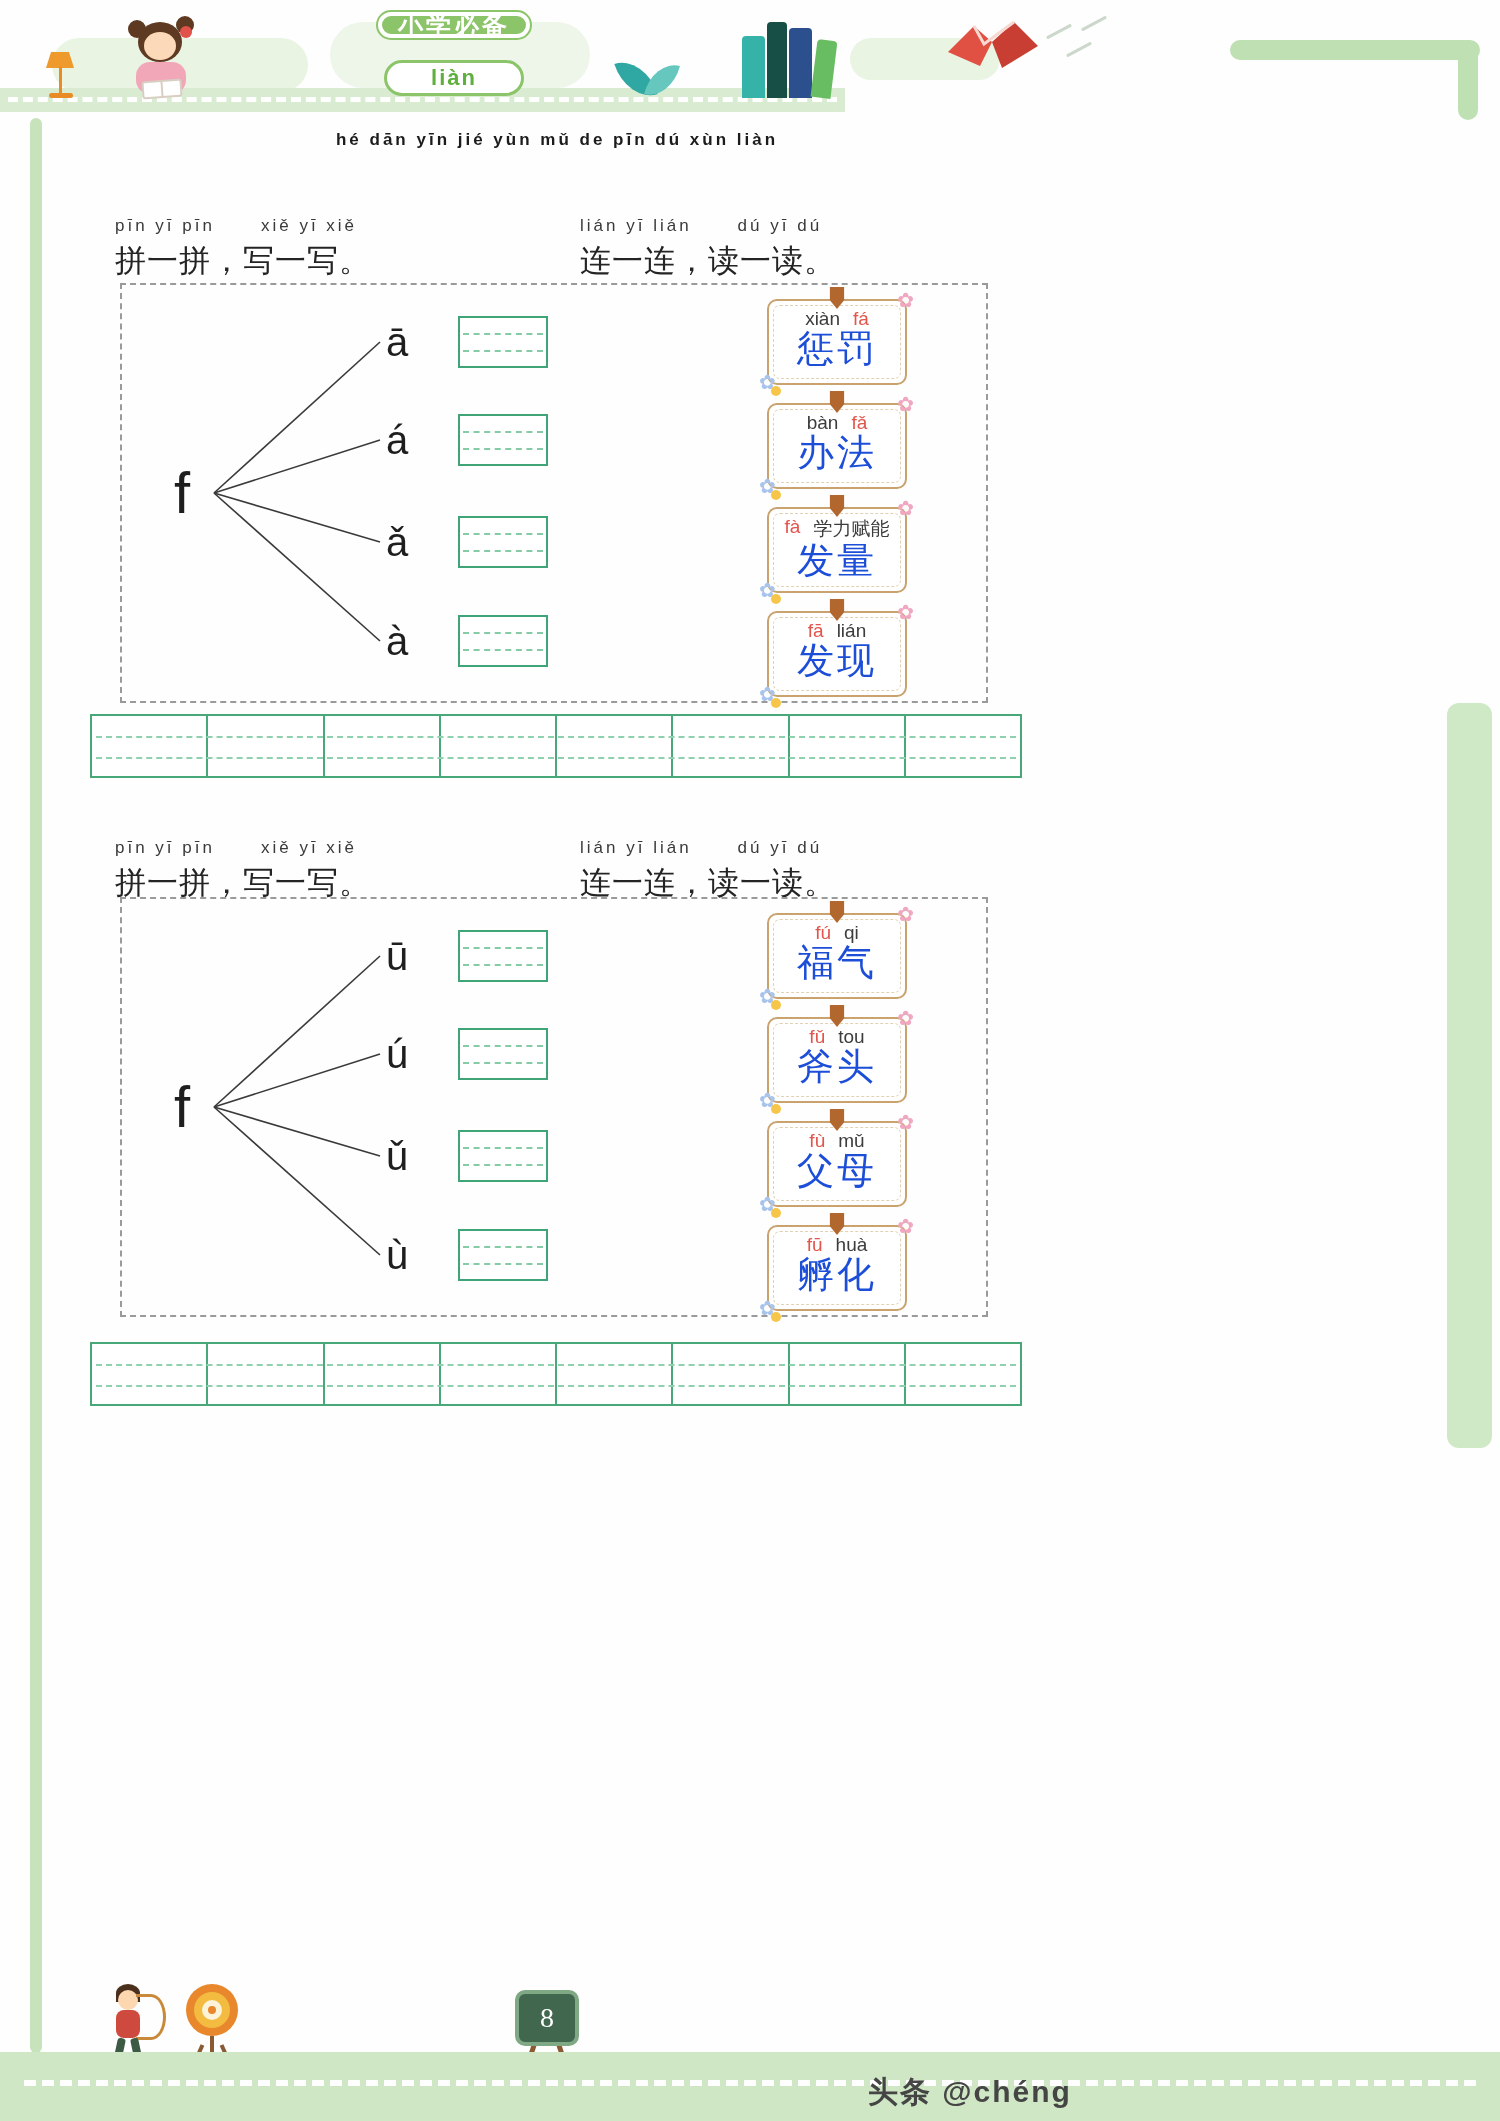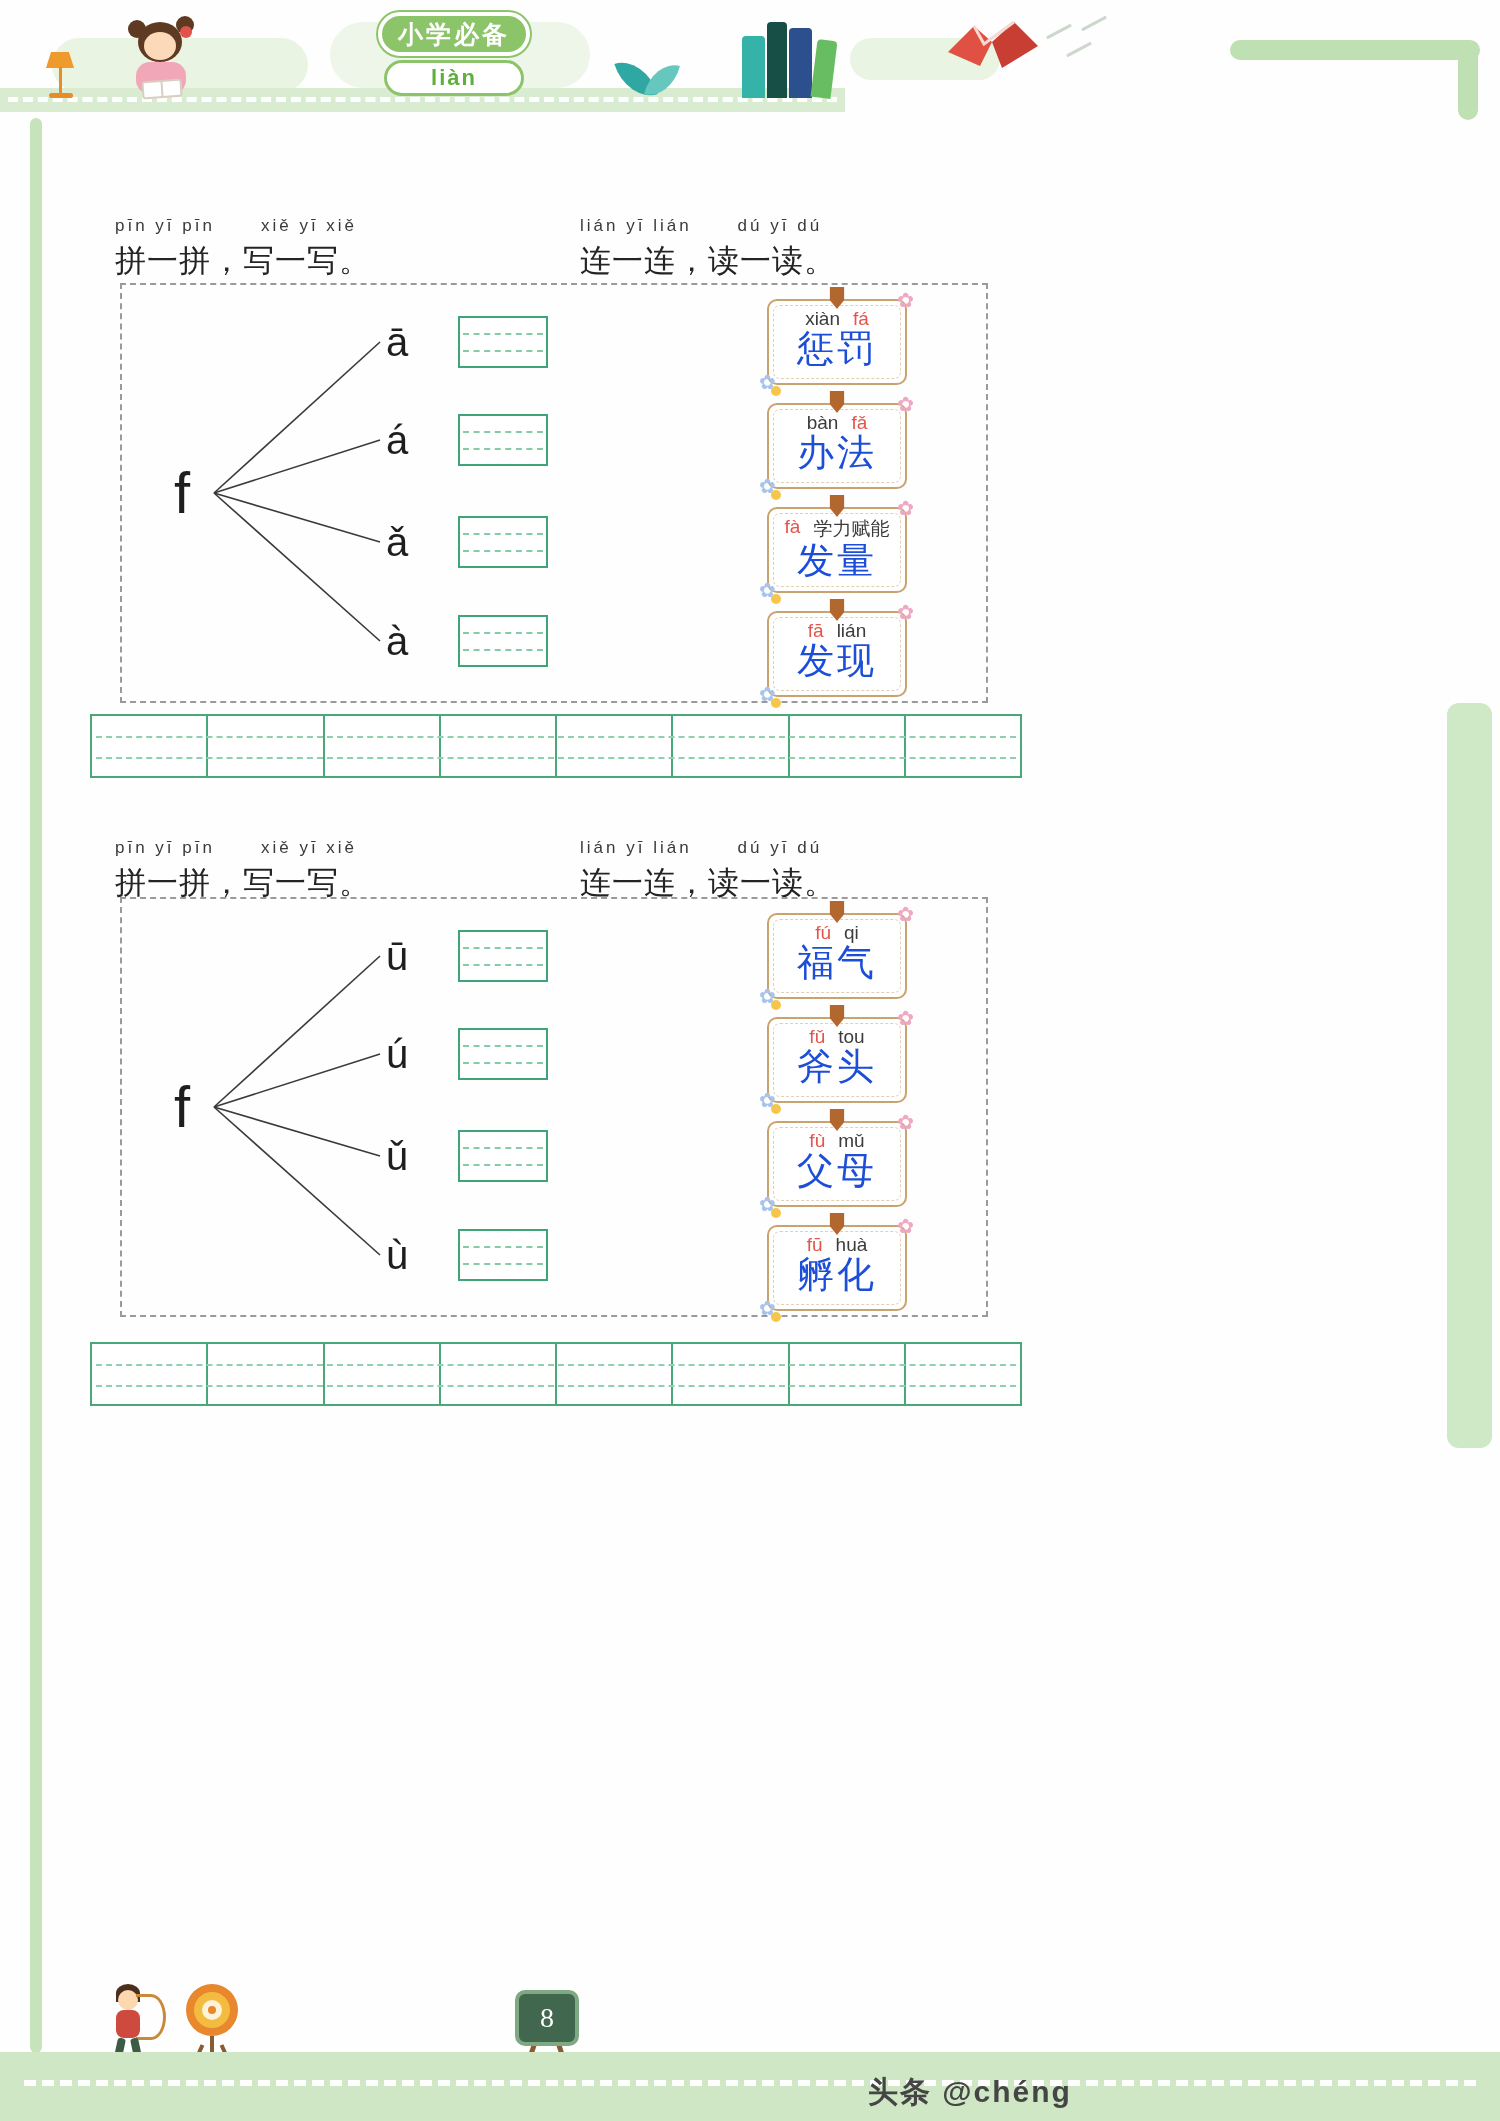--- a/index.html
+++ b/index.html
@@ -31,21 +31,21 @@
   .girl { position:absolute; left:122px; top:16px; width:92px; height:94px; }
   .girl .bun1 { position:absolute; left:6px; top:4px; width:18px; height:18px; background:#5f3a22; border-radius:50%; }
   .girl .bun2 { position:absolute; left:54px; top:0px; width:18px; height:18px; background:#5f3a22; border-radius:50%; }
   .girl .hair { position:absolute; left:16px; top:6px; width:44px; height:40px; background:#5f3a22; border-radius:50%; }
   .girl .face { position:absolute; left:22px; top:16px; width:32px; height:28px; background:#fcd9b8; border-radius:50%; }
   .girl .bow { position:absolute; left:58px; top:10px; width:12px; height:12px; background:#e0524a; border-radius:50%; }
   .girl .dress { position:absolute; left:14px; top:46px; width:50px; height:32px; background:#f2a7b8; border-radius:14px; }
   .girl .book { position:absolute; left:20px; top:64px; width:40px; height:18px; background:#ffffff; border:2px solid #d8cfc2; border-radius:3px; transform:rotate(-4deg); }
   .girl .book::after { content:""; position:absolute; left:17px; top:0; width:2px; height:14px; background:#d8cfc2; }
 
-  .badge1 { position:absolute; left:378px; top:12px; width:152px; height:44px; background:#8cc469; border:4px solid #ffffff; box-shadow:0 0 0 2px #8cc469; border-radius:24px; color:#ffffff; font-size:25px; font-weight:bold; display:flex; align-items:center; justify-content:center; letter-spacing:3px; }
+  .badge1 { position:absolute; left:378px; top:12px; width:152px; height:26px; background:#8cc469; border:4px solid #ffffff; box-shadow:0 0 0 2px #8cc469; border-radius:24px; color:#ffffff; font-size:25px; font-weight:bold; display:flex; align-items:center; justify-content:center; letter-spacing:3px; }
   .badge2 { position:absolute; left:384px; top:60px; width:140px; height:36px; background:#ffffff; border:3px solid #8cc469; border-radius:20px; color:#5faf3e; font-size:22px; font-weight:bold; display:flex; align-items:center; justify-content:center; letter-spacing:2px; }
 
   .plant { position:absolute; left:616px; top:54px; width:70px; height:44px; }
   .plant .leafA { position:absolute; left:4px; top:4px; width:32px; height:42px; background:#2fa7a2; border-radius:0 100% 0 100%; transform:rotate(-18deg); }
   .plant .leafB { position:absolute; left:32px; top:8px; width:28px; height:36px; background:#66c7bf; border-radius:100% 0 100% 0; transform:rotate(14deg); }
 
   .books { position:absolute; left:742px; top:20px; width:104px; height:78px; display:flex; align-items:flex-end; gap:2px; }
   .books div { border-radius:4px 4px 0 0; }
   .books .b1 { width:23px; height:62px; background:#35b3a9; }
   .books .b2 { width:20px; height:76px; background:#174f46; }
@@ -177,20 +177,21 @@
       <polygon points="8,34 34,8 52,24 40,48" fill="#e05043"></polygon>
       <polygon points="52,24 74,4 98,28 62,50" fill="#c83e33"></polygon>
       <polyline points="34,8 44,26 74,4" fill="none" stroke="#f6d9d2" stroke-width="3"></polyline>
     </svg>
     <div class="stroke s1"></div>
     <div class="stroke s2"></div>
     <div class="stroke s3"></div>
   </div>
 
   <div class="titleblock">
+    <div class="title-pinyin">hé dān yīn jié yùn mǔ de pīn dú xùn liàn</div>
   </div>
 
   <div class="hdr hdr-w1">
     <div class="py">
       <span>pīn yī pīn</span>
       <span>xiě yī xiě</span>
     </div>
     <div class="tx">拼一拼，写一写。</div>
   </div>
   <div class="hdr hdr-r1">

